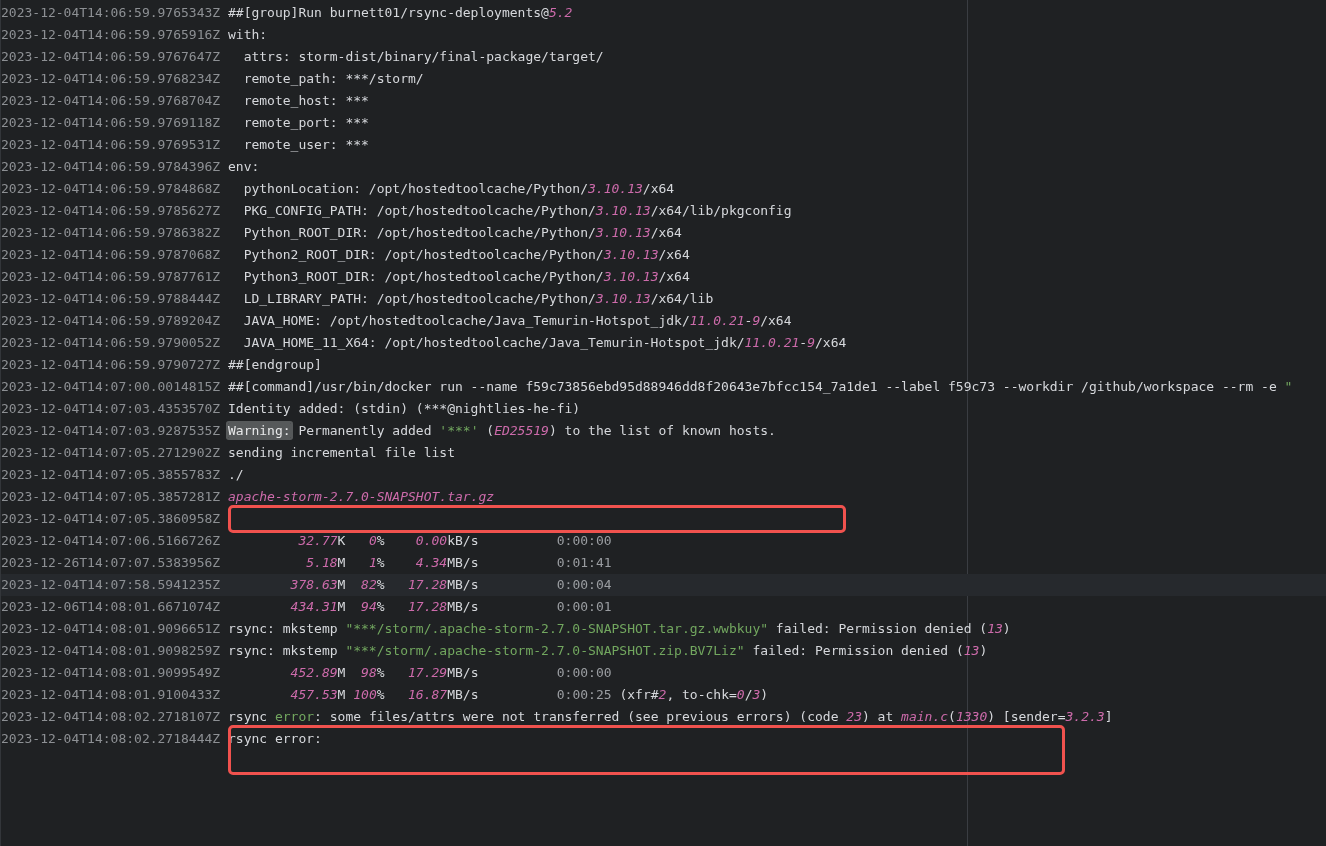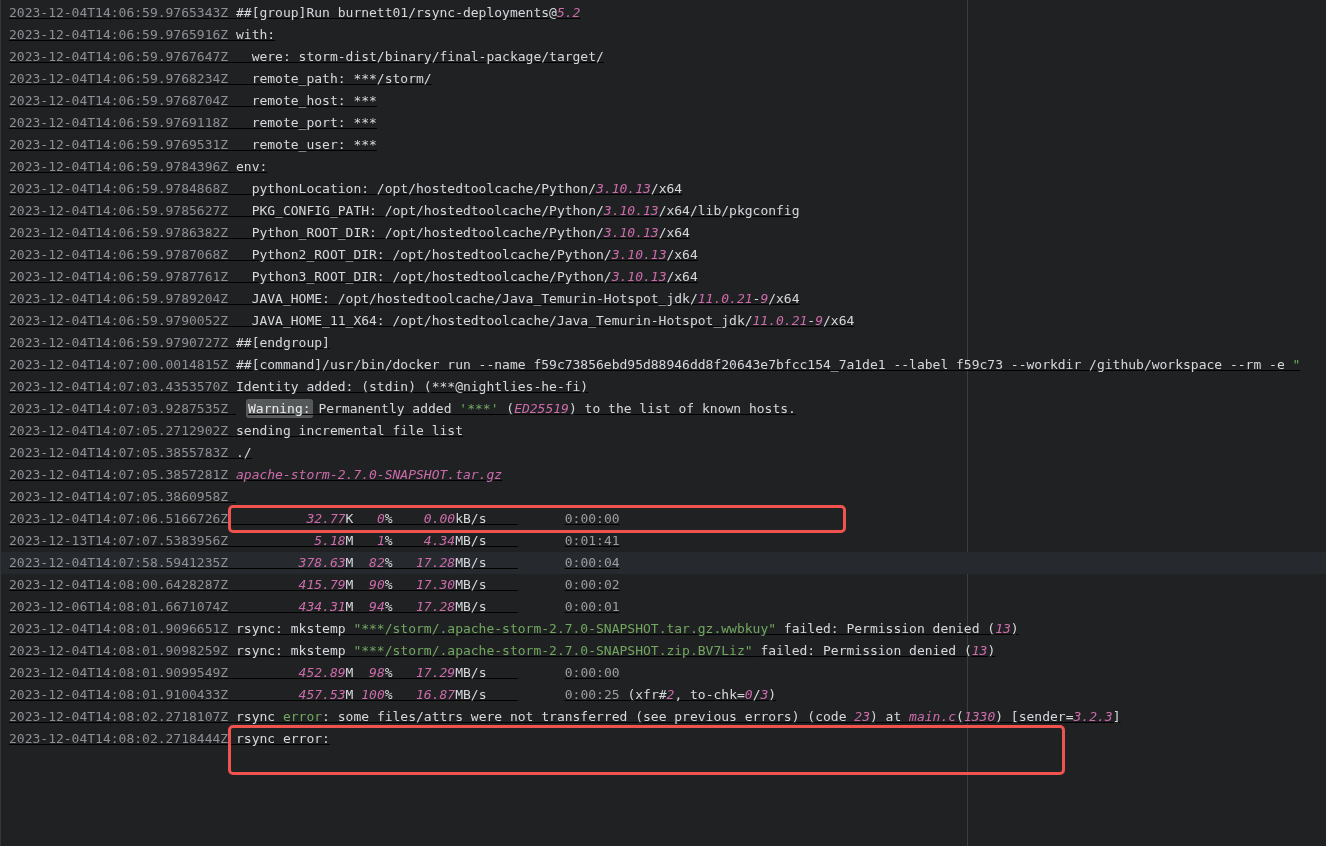--- a/index.html
+++ b/index.html
@@ -12,70 +12,70 @@
     font-family:"DejaVu Sans Mono","Liberation Mono",monospace;
     font-size:13px;
   }
   #guide-line{
     position:absolute;top:0;bottom:0;left:966px;width:1px;
     background:var(--c-guide,#3a3d42);z-index:0;
   }
   #log-lines{position:absolute;top:2px;left:0;right:0;z-index:1;}
   .line{
     height:22px;line-height:22px;white-space:pre;
-    padding-left:8px;position:relative;text-decoration:underline;
+    position:relative;
   }
   .line.hl{background:var(--c-row_highlight,#26292d);}
   .ts{color:var(--c-timestamp,#8d9094);}
   .s-t{color:var(--c-text,#d6d8dc);}
   .s-g{color:var(--c-string_green,#72a75f);}
   .s-p{color:var(--c-number_pink,#cd6bab);font-style:italic;}
   .s-d{color:var(--c-dim,#9a9da1);margin-left:47px;}
   .s-w{
     color:#e8e9ea;background:var(--c-warning_bg,#56595a);
-    box-shadow:0 0 0 2px var(--c-warning_bg,#56595a);border-radius:1px;margin-left:12px;
+    box-shadow:0 0 0 2px var(--c-warning_bg,#56595a);border-radius:1px;
   }
   .red-box{
     position:absolute;z-index:2;pointer-events:none;
     border:3px solid var(--c-error_box,#f0524e);border-radius:5px;
   }
 </style>
 </head>
 <body>
 
 <div id="screen">
   <div id="guide-line"></div>
   <div id="log-lines">
       <div class="line"><span class="ts">2023-12-04T14:06:59.9765343Z </span><span class="content"><span class="s-t">##[group]Run burnett01/rsync-deployments@</span><span class="s-p">5.2</span></span></div>
       <div class="line"><span class="ts">2023-12-04T14:06:59.9765916Z </span><span class="content"><span class="s-t">with:</span></span></div>
-      <div class="line"><span class="ts">2023-12-04T14:06:59.9767647Z </span><span class="content"><span class="s-t">  were: storm-dist/binary/final-package/target/</span></span></div>
+      <div class="line"><span class="ts">2023-12-04T14:06:59.9767647Z </span><span class="content"><span class="s-t">  attrs: storm-dist/binary/final-package/target/</span></span></div>
       <div class="line"><span class="ts">2023-12-04T14:06:59.9768234Z </span><span class="content"><span class="s-t">  remote_path: ***/storm/</span></span></div>
       <div class="line"><span class="ts">2023-12-04T14:06:59.9768704Z </span><span class="content"><span class="s-t">  remote_host: ***</span></span></div>
       <div class="line"><span class="ts">2023-12-04T14:06:59.9769118Z </span><span class="content"><span class="s-t">  remote_port: ***</span></span></div>
       <div class="line"><span class="ts">2023-12-04T14:06:59.9769531Z </span><span class="content"><span class="s-t">  remote_user: ***</span></span></div>
       <div class="line"><span class="ts">2023-12-04T14:06:59.9784396Z </span><span class="content"><span class="s-t">env:</span></span></div>
       <div class="line"><span class="ts">2023-12-04T14:06:59.9784868Z </span><span class="content"><span class="s-t">  pythonLocation: /opt/hostedtoolcache/Python/</span><span class="s-p">3.10.13</span><span class="s-t">/x64</span></span></div>
       <div class="line"><span class="ts">2023-12-04T14:06:59.9785627Z </span><span class="content"><span class="s-t">  PKG_CONFIG_PATH: /opt/hostedtoolcache/Python/</span><span class="s-p">3.10.13</span><span class="s-t">/x64/lib/pkgconfig</span></span></div>
       <div class="line"><span class="ts">2023-12-04T14:06:59.9786382Z </span><span class="content"><span class="s-t">  Python_ROOT_DIR: /opt/hostedtoolcache/Python/</span><span class="s-p">3.10.13</span><span class="s-t">/x64</span></span></div>
       <div class="line"><span class="ts">2023-12-04T14:06:59.9787068Z </span><span class="content"><span class="s-t">  Python2_ROOT_DIR: /opt/hostedtoolcache/Python/</span><span class="s-p">3.10.13</span><span class="s-t">/x64</span></span></div>
       <div class="line"><span class="ts">2023-12-04T14:06:59.9787761Z </span><span class="content"><span class="s-t">  Python3_ROOT_DIR: /opt/hostedtoolcache/Python/</span><span class="s-p">3.10.13</span><span class="s-t">/x64</span></span></div>
+      <div class="line"><span class="ts">2023-12-04T14:06:59.9788444Z </span><span class="content"><span class="s-t">  LD_LIBRARY_PATH: /opt/hostedtoolcache/Python/</span><span class="s-p">3.10.13</span><span class="s-t">/x64/lib</span></span></div>
       <div class="line"><span class="ts">2023-12-04T14:06:59.9789204Z </span><span class="content"><span class="s-t">  JAVA_HOME: /opt/hostedtoolcache/Java_Temurin-Hotspot_jdk/</span><span class="s-p">11.0.21</span><span class="s-t">-</span><span class="s-p">9</span><span class="s-t">/x64</span></span></div>
       <div class="line"><span class="ts">2023-12-04T14:06:59.9790052Z </span><span class="content"><span class="s-t">  JAVA_HOME_11_X64: /opt/hostedtoolcache/Java_Temurin-Hotspot_jdk/</span><span class="s-p">11.0.21</span><span class="s-t">-</span><span class="s-p">9</span><span class="s-t">/x64</span></span></div>
       <div class="line"><span class="ts">2023-12-04T14:06:59.9790727Z </span><span class="content"><span class="s-t">##[endgroup]</span></span></div>
       <div class="line"><span class="ts">2023-12-04T14:07:00.0014815Z </span><span class="content"><span class="s-t">##[command]/usr/bin/docker run --name f59c73856ebd95d88946dd8f20643e7bfcc154_7a1de1 --label f59c73 --workdir /github/workspace --rm -e </span><span class="s-g">"</span></span></div>
       <div class="line"><span class="ts">2023-12-04T14:07:03.4353570Z </span><span class="content"><span class="s-t">Identity added: (stdin) (***@nightlies-he-fi)</span></span></div>
       <div class="line"><span class="ts">2023-12-04T14:07:03.9287535Z </span><span class="content"><span class="s-w">Warning:</span><span class="s-t"> Permanently added </span><span class="s-g">'***'</span><span class="s-t"> (</span><span class="s-p">ED25519</span><span class="s-t">) to the list of known hosts.</span></span></div>
       <div class="line"><span class="ts">2023-12-04T14:07:05.2712902Z </span><span class="content"><span class="s-t">sending incremental file list</span></span></div>
       <div class="line"><span class="ts">2023-12-04T14:07:05.3855783Z </span><span class="content"><span class="s-t">./</span></span></div>
       <div class="line"><span class="ts">2023-12-04T14:07:05.3857281Z </span><span class="content"><span class="s-p">apache-storm-2.7.0-SNAPSHOT.tar.gz</span></span></div>
       <div class="line"><span class="ts">2023-12-04T14:07:05.3860958Z </span><span class="content"></span></div>
       <div class="line"><span class="ts">2023-12-04T14:07:06.5166726Z </span><span class="content"><span class="s-t">         </span><span class="s-p">32.77</span><span class="s-t">K   </span><span class="s-p">0</span><span class="s-t">%    </span><span class="s-p">0.00</span><span class="s-t">kB/s    </span><span class="s-d">0:00:00</span></span></div>
-      <div class="line"><span class="ts">2023-12-13T14:07:07.5383956Z </span><span class="content"><span class="s-t">          </span><span class="s-p">5.18</span><span class="s-t">M   </span><span class="s-p">1</span><span class="s-t">%    </span><span class="s-p">4.34</span><span class="s-t">MB/s    </span><span class="s-d">0:01:41</span></span></div>
+      <div class="line"><span class="ts">2023-12-26T14:07:07.5383956Z </span><span class="content"><span class="s-t">          </span><span class="s-p">5.18</span><span class="s-t">M   </span><span class="s-p">1</span><span class="s-t">%    </span><span class="s-p">4.34</span><span class="s-t">MB/s    </span><span class="s-d">0:01:41</span></span></div>
       <div class="line hl"><span class="ts">2023-12-04T14:07:58.5941235Z </span><span class="content"><span class="s-t">        </span><span class="s-p">378.63</span><span class="s-t">M  </span><span class="s-p">82</span><span class="s-t">%   </span><span class="s-p">17.28</span><span class="s-t">MB/s    </span><span class="s-d">0:00:04</span></span></div>
-      <div class="line"><span class="ts">2023-12-04T14:08:00.6428287Z </span><span class="content"><span class="s-t">        </span><span class="s-p">415.79</span><span class="s-t">M  </span><span class="s-p">90</span><span class="s-t">%   </span><span class="s-p">17.30</span><span class="s-t">MB/s    </span><span class="s-d">0:00:02</span></span></div>
       <div class="line"><span class="ts">2023-12-06T14:08:01.6671074Z </span><span class="content"><span class="s-t">        </span><span class="s-p">434.31</span><span class="s-t">M  </span><span class="s-p">94</span><span class="s-t">%   </span><span class="s-p">17.28</span><span class="s-t">MB/s    </span><span class="s-d">0:00:01</span></span></div>
       <div class="line"><span class="ts">2023-12-04T14:08:01.9096651Z </span><span class="content"><span class="s-t">rsync: mkstemp </span><span class="s-g">"***/storm/.apache-storm-2.7.0-SNAPSHOT.tar.gz.wwbkuy"</span><span class="s-t"> failed: Permission denied (</span><span class="s-p">13</span><span class="s-t">)</span></span></div>
       <div class="line"><span class="ts">2023-12-04T14:08:01.9098259Z </span><span class="content"><span class="s-t">rsync: mkstemp </span><span class="s-g">"***/storm/.apache-storm-2.7.0-SNAPSHOT.zip.BV7Liz"</span><span class="s-t"> failed: Permission denied (</span><span class="s-p">13</span><span class="s-t">)</span></span></div>
       <div class="line"><span class="ts">2023-12-04T14:08:01.9099549Z </span><span class="content"><span class="s-t">        </span><span class="s-p">452.89</span><span class="s-t">M  </span><span class="s-p">98</span><span class="s-t">%   </span><span class="s-p">17.29</span><span class="s-t">MB/s    </span><span class="s-d">0:00:00</span></span></div>
       <div class="line"><span class="ts">2023-12-04T14:08:01.9100433Z </span><span class="content"><span class="s-t">        </span><span class="s-p">457.53</span><span class="s-t">M </span><span class="s-p">100</span><span class="s-t">%   </span><span class="s-p">16.87</span><span class="s-t">MB/s    </span><span class="s-d">0:00:25</span><span class="s-t"> (xfr#</span><span class="s-p">2</span><span class="s-t">, to-chk=</span><span class="s-p">0</span><span class="s-t">/</span><span class="s-p">3</span><span class="s-t">)</span></span></div>
       <div class="line"><span class="ts">2023-12-04T14:08:02.2718107Z </span><span class="content"><span class="s-t">rsync </span><span class="s-g">error</span><span class="s-t">: some files/attrs were not transferred (see previous errors) (code </span><span class="s-p">23</span><span class="s-t">) at </span><span class="s-p">main.c</span><span class="s-t">(</span><span class="s-p">1330</span><span class="s-t">) [sender=</span><span class="s-p">3.2.3</span><span class="s-t">]</span></span></div>
       <div class="line"><span class="ts">2023-12-04T14:08:02.2718444Z </span><span class="content"><span class="s-t">rsync error:</span></span></div>
     </div>
 <div class="red-box" style="left: 227px; top: 505px; width: 612px; height: 22px;"></div>
     <div class="red-box" style="left: 227px; top: 725px; width: 831px; height: 44px;"></div>

